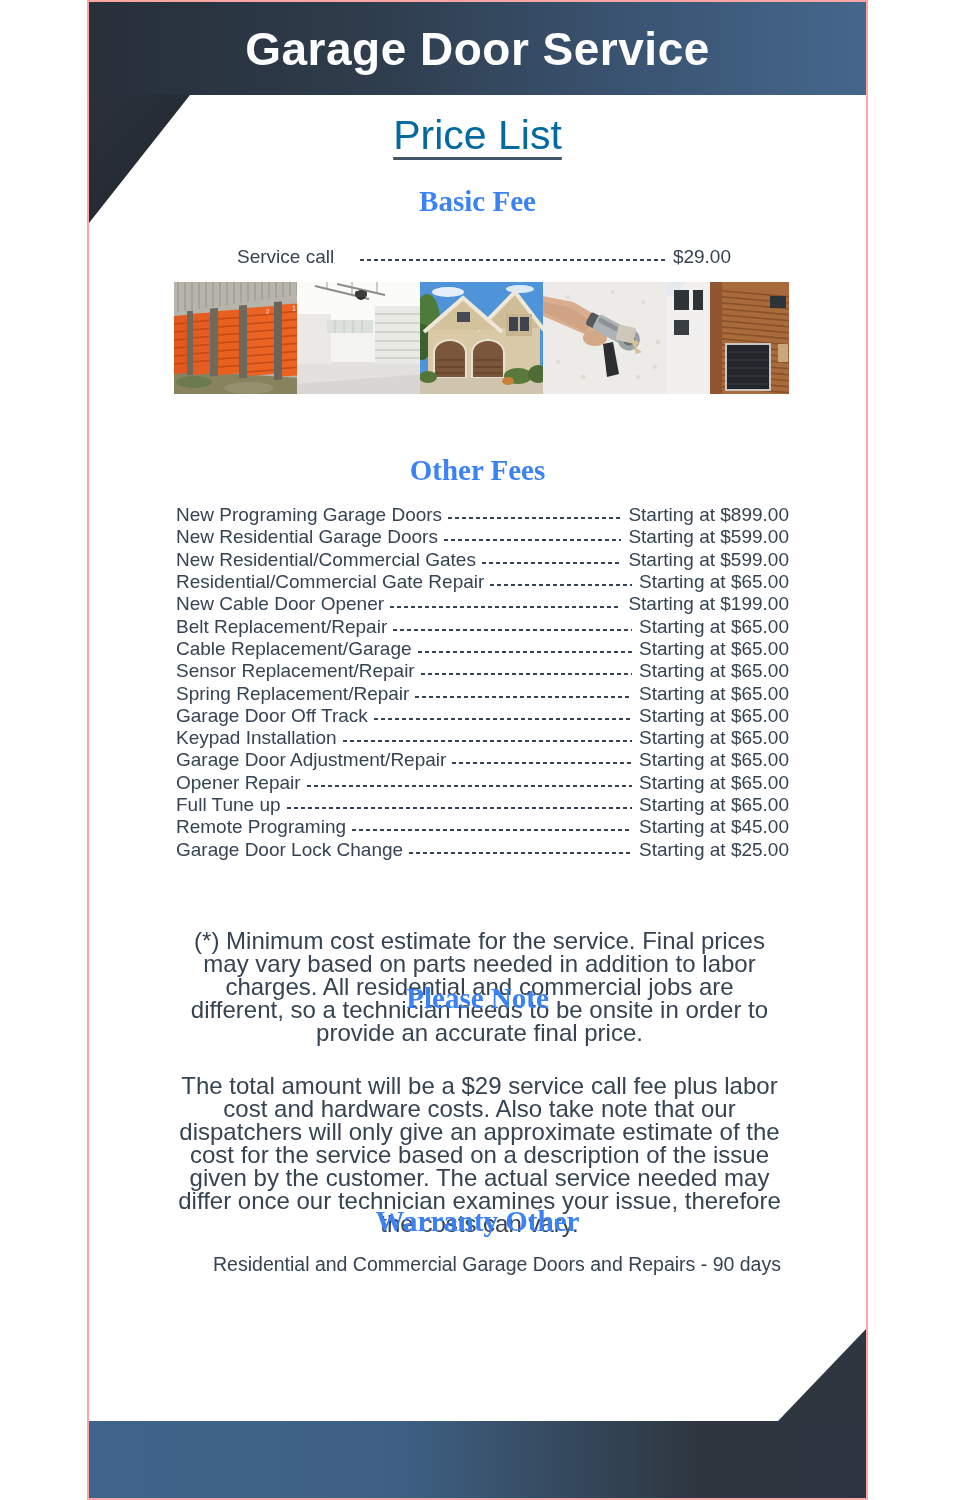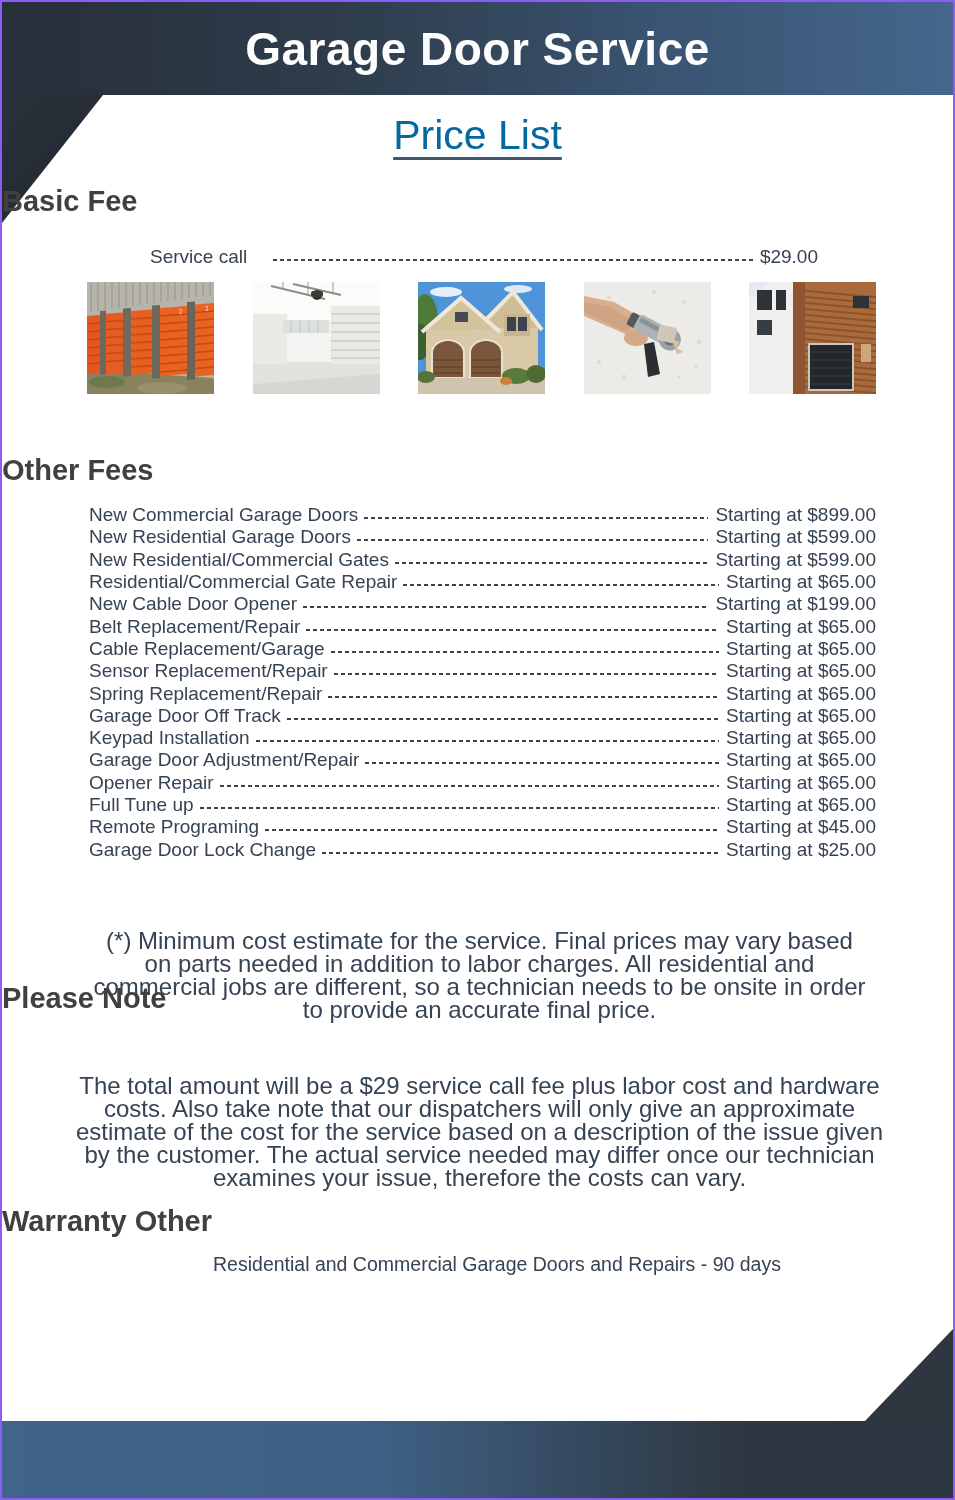--- a/index.html
+++ b/index.html
@@ -1,18 +1,18 @@
 <!DOCTYPE html>
 <html><head>
 <meta charset="utf-8">
 <style>
   html,body{margin:0;padding:0;background:#ffffff;}
   .page{
-    position:relative;width:955px;height:1500px;margin:0 auto;overflow:hidden;
-    background:#ffffff;border:2px solid #8b5cf6;box-sizing:border-box;
+    position:relative;width:781px;height:1500px;margin:0 auto;overflow:hidden;
+    background:#ffffff;border:2px solid #fca5a5;box-sizing:border-box;
     font-family:"Liberation Sans", sans-serif;color:#364353;
   }
   
   .header-band{
     position:absolute;top:0;left:0;right:0;height:93px;
     background:linear-gradient(90deg,#272f39 0%,#2e3c4b 35%,#3a5472 70%,#45678c 100%);
     display:flex;align-items:center;justify-content:center;
   }
   .header-band h1{
     margin:0;color:#fdfdfd;font-size:46px;font-weight:700;letter-spacing:.5px;
@@ -34,22 +34,22 @@
   
   .doc-title{
     position:absolute;top:110px;left:0;right:0;text-align:center;
     font-size:41px;color:#0369a1;
   }
   .doc-title span{
     text-decoration:underline;text-decoration-thickness:3px;text-underline-offset:8px;
     text-decoration-color:#3f566b;
   }
   .green-heading{
-    position:absolute;left:0;right:0;text-align:left;
-    font-size:29px;font-weight:700;color:#404040;
+    position:absolute;left:0;right:0;text-align:center;
+    font-size:29px;font-weight:700;color:#3b82f6;font-family:Liberation Serif, serif;
   }
   #h-basic{top:183px;}
   #h-other{top:452px;}
   #h-note{top:980px;}
   #h-warranty{top:1203px;}
   
   .service-row{
     position:absolute;top:243px;left:148px;right:135px;
     display:flex;align-items:center;font-size:19px;height:23px;
   }
@@ -324,21 +324,21 @@
         <rect x="112" y="62" width="10" height="18" fill="#caa87c"></rect>
       </svg>
     </div>
   </div>
 
   <div class="green-heading" id="h-other">Other Fees</div>
 
   <div class="fee-list">
 
       <div class="fee-row">
-        <span class="lbl">New Commercial Garage Doors</span>
+        <span class="lbl">New Programing Garage Doors</span>
         <span class="leader"></span>
         <span class="price">Starting at $899.00</span>
       </div>
 
       <div class="fee-row">
         <span class="lbl">New Residential Garage Doors</span>
         <span class="leader"></span>
         <span class="price">Starting at $599.00</span>
       </div>
 

